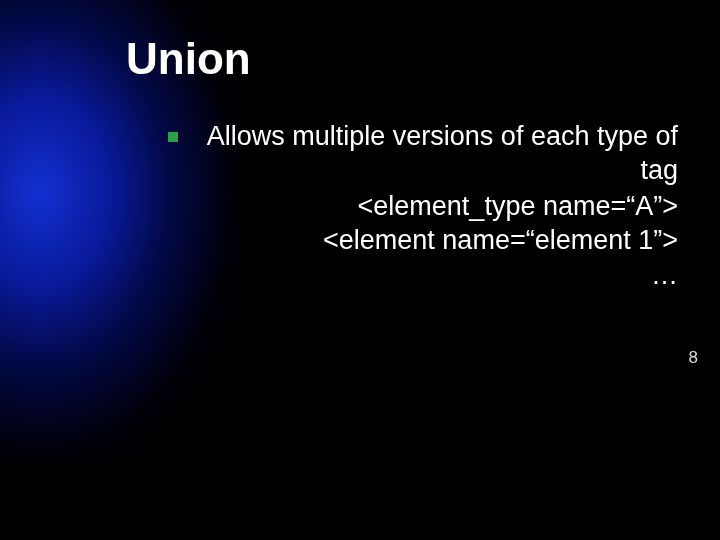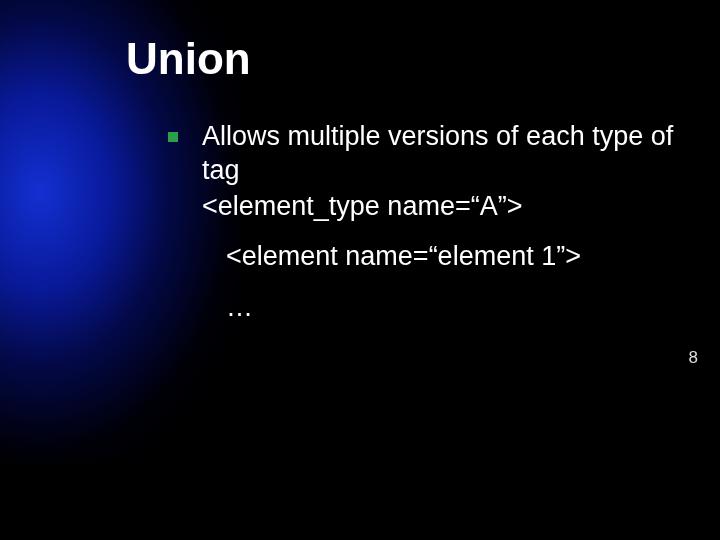--- a/index.html
+++ b/index.html
@@ -42,20 +42,21 @@
     color: #fff;
   }
   .body {
     position: absolute;
     left: 168px;
     top: 120px;
     width: 510px;
     font-size: 27px;
     line-height: 1.25;
     color: #fff;
+    text-align: right;
   }
   .item {
     display: flex;
     align-items: flex-start;
     margin-bottom: 2px;
   }
   .bullet {
     width: 10px;
     height: 10px;
     background: #2aa04a;
@@ -65,21 +66,21 @@
   }
   .text {
     flex: 1;
   }
   .sub {
     margin-left: 34px;
     margin-top: 1px;
   }
   .sub2 {
     margin-left: 58px;
-    margin-top: 17px;
+    margin-top: 1px;
   }
   .pagenum {
     position: absolute;
     right: 22px;
     bottom: 16px;
     font-size: 17px;
     color: #ddd;
   }
 </style>
 </head>

